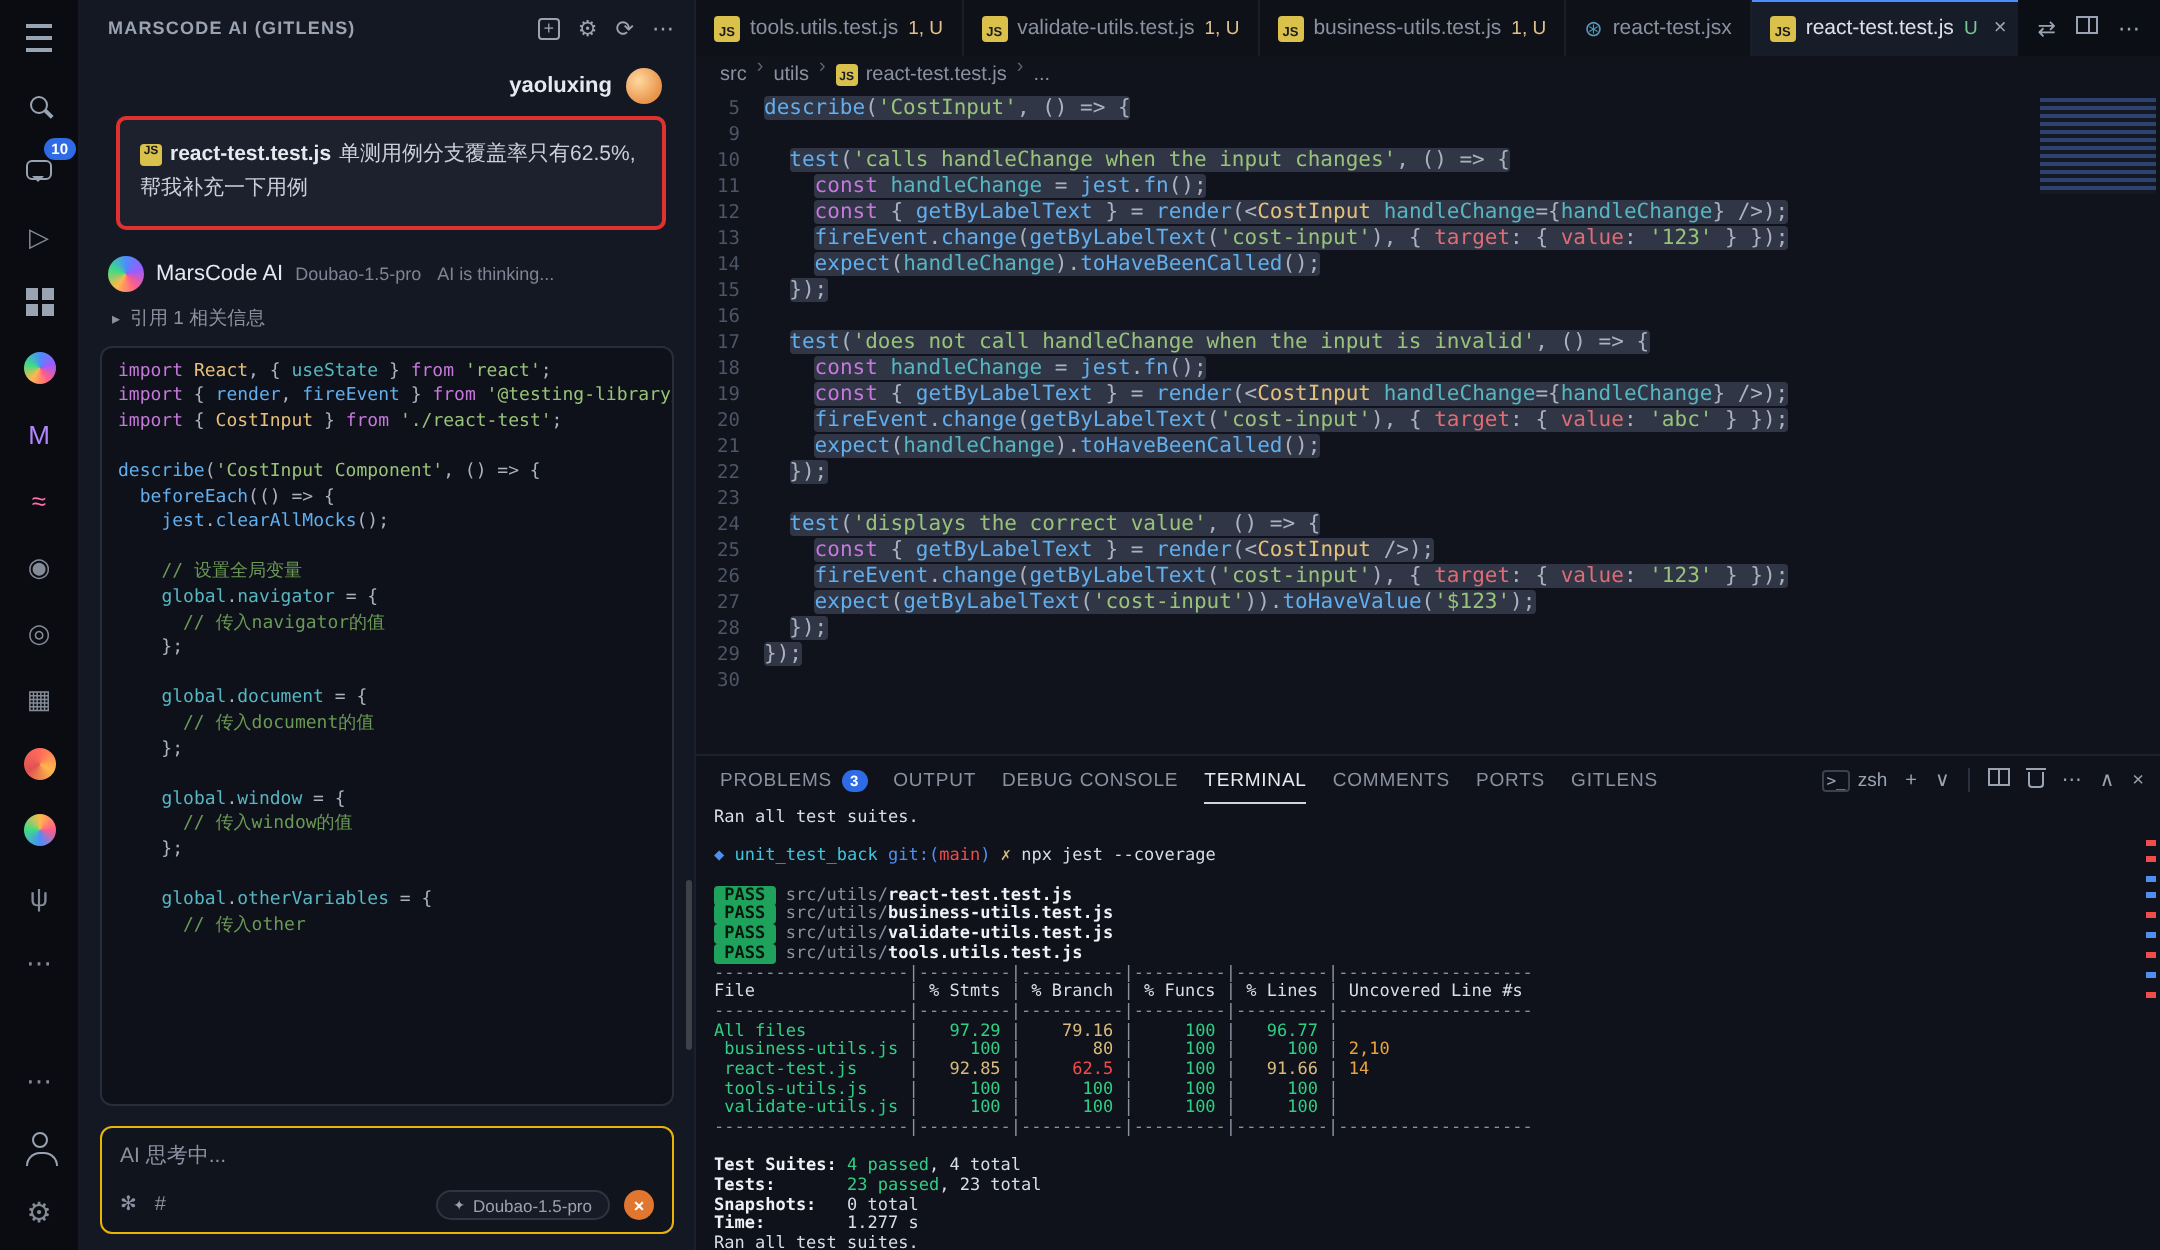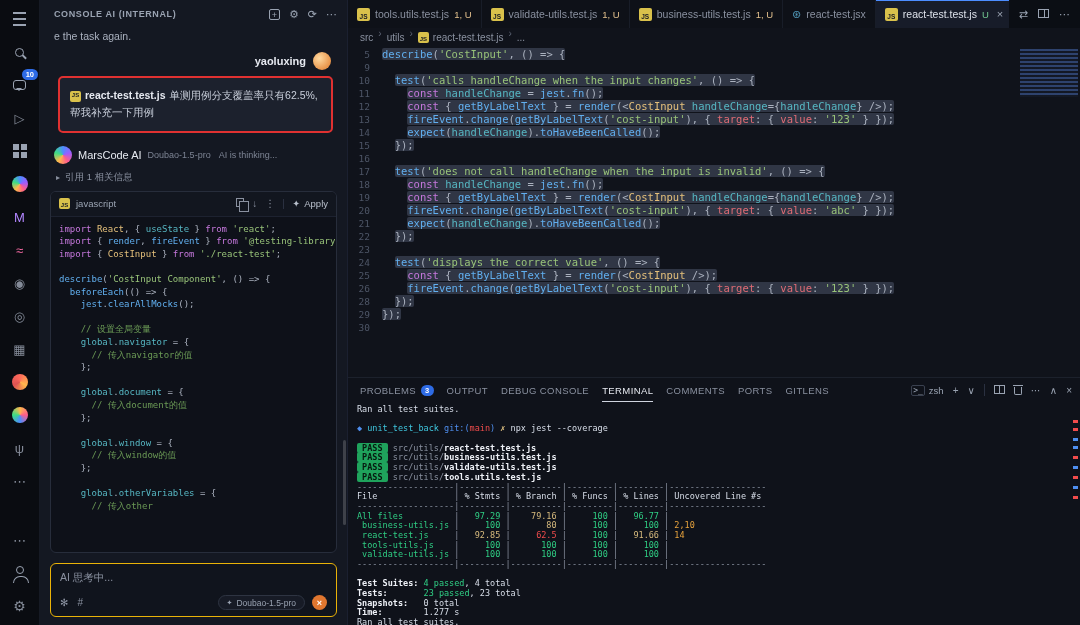--- a/index.html
+++ b/index.html
@@ -180,63 +180,46 @@
           <span class="i-person"></span>
         </div>
         <div class="ab-item">
           <span class="g" style="font-size:14px">⚙</span>
         </div>
       </div>
   </div>
 
   <div class="sidebar">
     <div class="sb-header">
-      <span class="sb-title">CONSOLE AI (INTERNAL)</span>
+      <span class="sb-title">MARSCODE AI (GITLENS)</span>
       <span class="sb-header-icons" id="sb-icons">
           <span><span class="i-boxplus">+</span></span>
           <span>⚙</span>
           <span>⟳</span>
           <span>⋯</span>
         </span>
     </div>
-    <div class="sb-partial">e the task again.</div>
     <div class="sb-user-row">
       <span class="sb-user-name">yaoluxing</span>
       <span class="avatar user-avatar"></span>
     </div>
     <div class="sb-user-msg">
       <span class="js-badge sm">JS</span><span class="msg-file">react-test.test.js</span><span class="msg-text">单测用例分支覆盖率只有62.5%, 帮我补充一下用例</span>
     </div>
     <div class="sb-ai-row">
       <span class="avatar ai-avatar"></span>
       <span class="ai-name">MarsCode AI</span>
       <span class="ai-model">Doubao-1.5-pro</span>
       <span class="ai-status">AI is thinking...</span>
     </div>
     <div class="sb-ref">
       <span class="ref-chev">▸</span>
       <span>引用 1 相关信息</span>
     </div>
     <div class="codeblock">
-      <div class="cb-header">
-        <span class="cb-left">
-          <span class="js-badge sm">JS</span>
-          <span class="cb-lang">javascript</span>
-        </span>
-        <span class="cb-actions" id="cb-icons">
-            <span><span class="i-copy"></span></span>
-            <span>↓</span>
-            <span>⋮</span>
-            <span class="cb-div"></span>
-            <span class="apply-btn">
-              <span>✦</span>
-              <span>Apply</span>
-            </span>
-          </span>
-      </div>
       <div class="cb-body" id="cb-lines"><div><span class="tk-kw">import</span> <span class="tk-comp">React</span>, { <span class="tk-var">useState</span> } <span class="tk-kw">from</span> <span class="tk-str">'react'</span>;</div><div><span class="tk-kw">import</span> { <span class="tk-fn">render</span>, <span class="tk-fn">fireEvent</span> } <span class="tk-kw">from</span> <span class="tk-str">'@testing-library/react'</span>;</div><div><span class="tk-kw">import</span> { <span class="tk-comp">CostInput</span> } <span class="tk-kw">from</span> <span class="tk-str">'./react-test'</span>;</div><div> </div><div><span class="tk-fn">describe</span>(<span class="tk-str">'CostInput Component'</span>, () =&gt; {</div><div>  <span class="tk-fn">beforeEach</span>(() =&gt; {</div><div>    <span class="tk-fn">jest</span>.<span class="tk-fn">clearAllMocks</span>();</div><div> </div><div>    <span class="tk-com">// 设置全局变量</span></div><div>    <span class="tk-var">global</span>.<span class="tk-var">navigator</span> = {</div><div>      <span class="tk-com">// 传入navigator的值</span></div><div>    };</div><div> </div><div>    <span class="tk-var">global</span>.<span class="tk-var">document</span> = {</div><div>      <span class="tk-com">// 传入document的值</span></div><div>    };</div><div> </div><div>    <span class="tk-var">global</span>.<span class="tk-var">window</span> = {</div><div>      <span class="tk-com">// 传入window的值</span></div><div>    };</div><div> </div><div>    <span class="tk-var">global</span>.<span class="tk-var">otherVariables</span> = {</div><div>      <span class="tk-com">// 传入other</span></div></div>
     </div>
     <div class="sb-input">
       <div class="sb-input-text">AI 思考中...</div>
       <div class="sb-input-row">
         <span class="in-icons" id="in-icons">
             <span>✻</span>
             <span>#</span>
           </span>
         <span class="in-right">
@@ -309,20 +292,21 @@
           <div class="code-row"><span class="ln">17</span><span class="lc">  <span class="sel"><span class="tk-fn">test</span>(<span class="tk-str">'does not call handleChange when the input is invalid'</span>, () =&gt; {</span></span></div>
           <div class="code-row"><span class="ln">18</span><span class="lc">    <span class="sel"><span class="tk-kw">const</span> <span class="tk-var">handleChange</span> = <span class="tk-fn">jest</span>.<span class="tk-fn">fn</span>();</span></span></div>
           <div class="code-row"><span class="ln">19</span><span class="lc">    <span class="sel"><span class="tk-kw">const</span> { <span class="tk-fn">getByLabelText</span> } = <span class="tk-fn">render</span>(&lt;<span class="tk-comp">CostInput</span> <span class="tk-var">handleChange</span>={<span class="tk-var">handleChange</span>} /&gt;);</span></span></div>
           <div class="code-row"><span class="ln">20</span><span class="lc">    <span class="sel"><span class="tk-fn">fireEvent</span>.<span class="tk-fn">change</span>(<span class="tk-fn">getByLabelText</span>(<span class="tk-str">'cost-input'</span>), { <span class="tk-prop">target</span>: { <span class="tk-prop">value</span>: <span class="tk-str">'abc'</span> } });</span></span></div>
           <div class="code-row"><span class="ln">21</span><span class="lc">    <span class="sel"><span class="tk-fn">expect</span>(<span class="tk-var">handleChange</span>).<span class="tk-fn">toHaveBeenCalled</span>();</span></span></div>
           <div class="code-row"><span class="ln">22</span><span class="lc">  <span class="sel">});</span></span></div>
           <div class="code-row"><span class="ln">23</span><span class="lc"> </span></div>
           <div class="code-row"><span class="ln">24</span><span class="lc">  <span class="sel"><span class="tk-fn">test</span>(<span class="tk-str">'displays the correct value'</span>, () =&gt; {</span></span></div>
           <div class="code-row"><span class="ln">25</span><span class="lc">    <span class="sel"><span class="tk-kw">const</span> { <span class="tk-fn">getByLabelText</span> } = <span class="tk-fn">render</span>(&lt;<span class="tk-comp">CostInput</span> /&gt;);</span></span></div>
           <div class="code-row"><span class="ln">26</span><span class="lc">    <span class="sel"><span class="tk-fn">fireEvent</span>.<span class="tk-fn">change</span>(<span class="tk-fn">getByLabelText</span>(<span class="tk-str">'cost-input'</span>), { <span class="tk-prop">target</span>: { <span class="tk-prop">value</span>: <span class="tk-str">'123'</span> } });</span></span></div>
+          <div class="code-row"><span class="ln">27</span><span class="lc">    <span class="sel"><span class="tk-fn">expect</span>(<span class="tk-fn">getByLabelText</span>(<span class="tk-str">'cost-input'</span>)).<span class="tk-fn">toHaveValue</span>(<span class="tk-str">'$123'</span>);</span></span></div>
           <div class="code-row"><span class="ln">28</span><span class="lc">  <span class="sel">});</span></span></div>
           <div class="code-row"><span class="ln">29</span><span class="lc"><span class="sel">});</span></span></div>
           <div class="code-row"><span class="ln">30</span><span class="lc"> </span></div>
         </div>
       <div class="minimap"></div>
     </div>
     <div class="panel">
       <div class="panel-bar">
         <div class="ptabs" id="ptabs">
             <div class="ptab">PROBLEMS<span class="pbadge">3</span></div>

